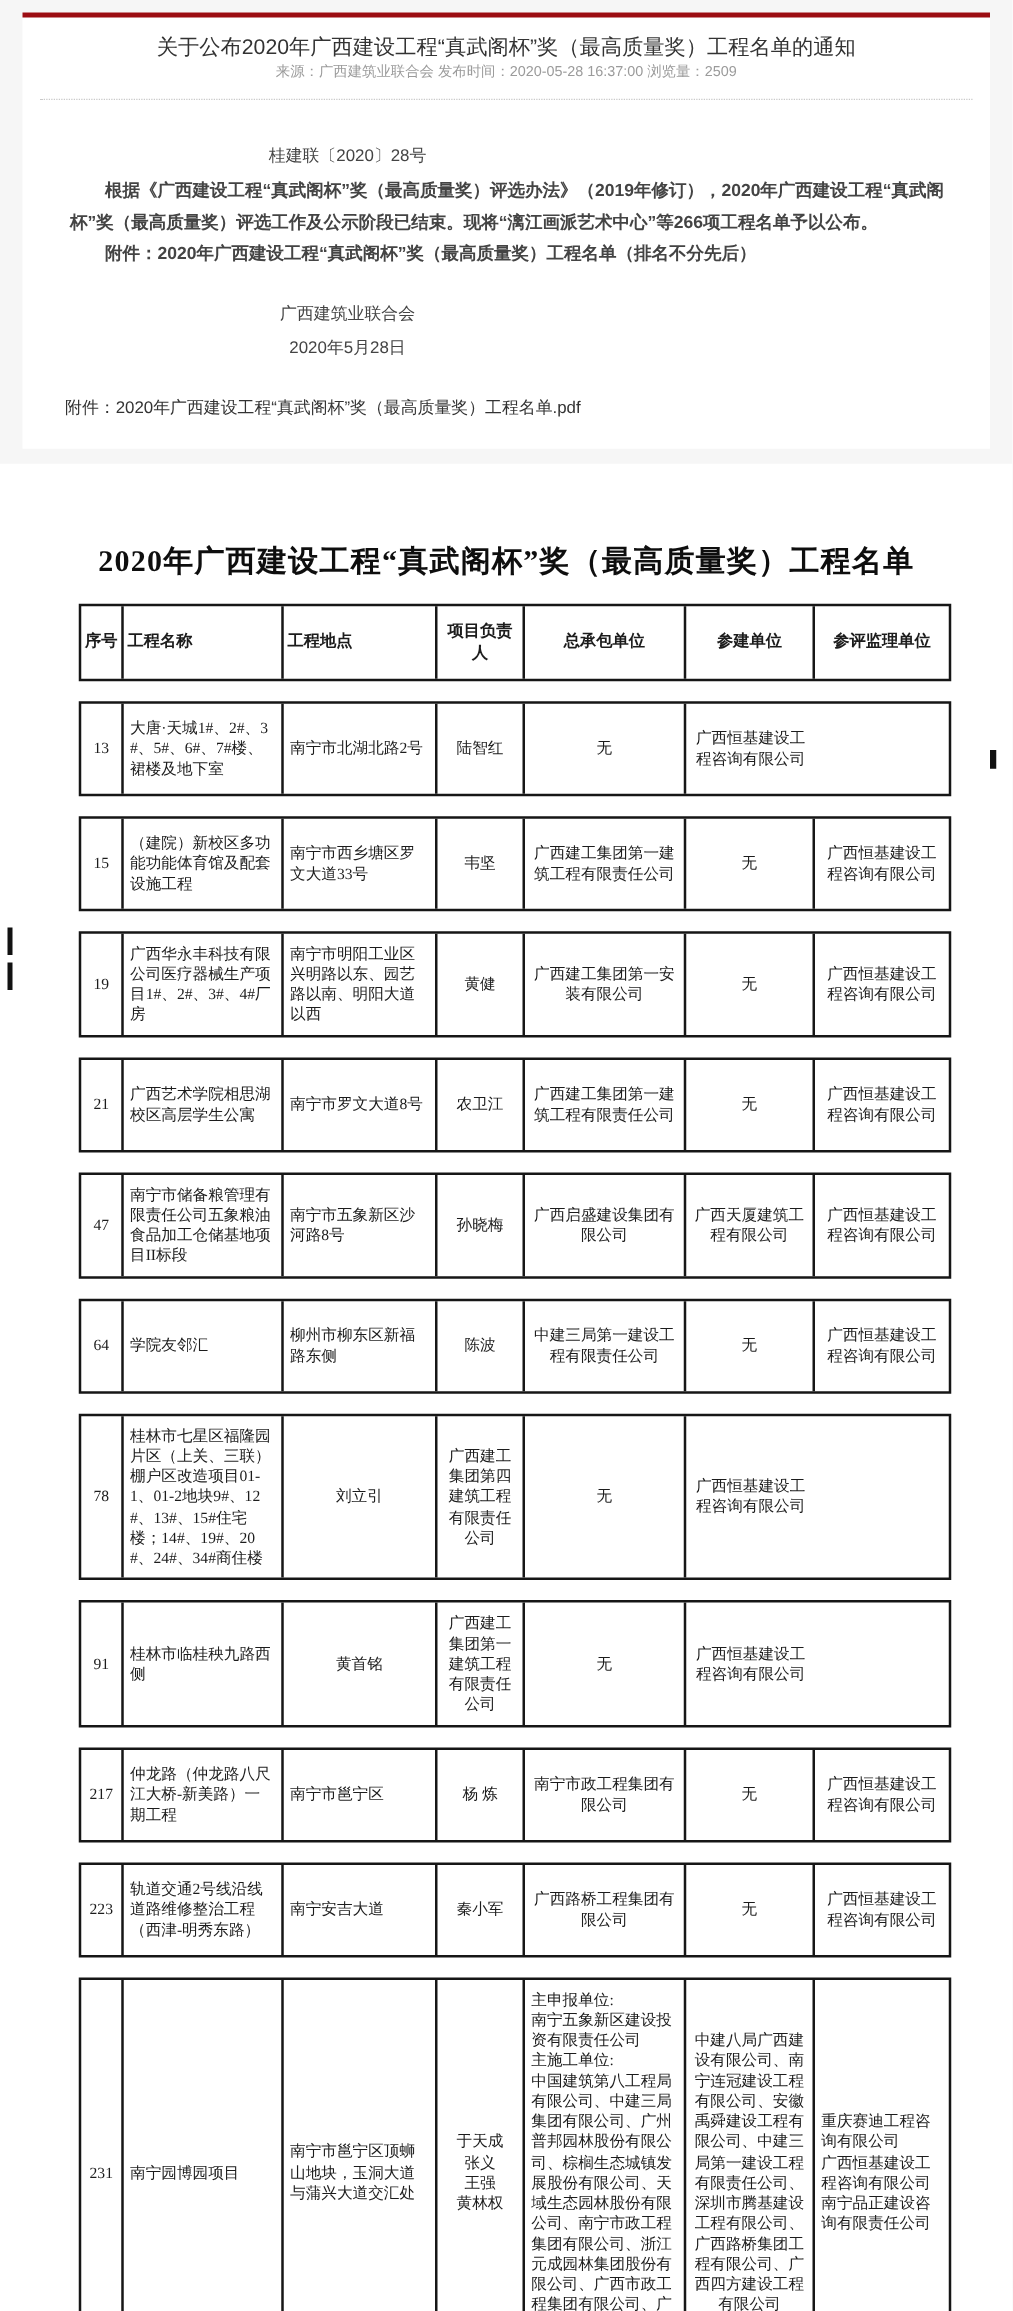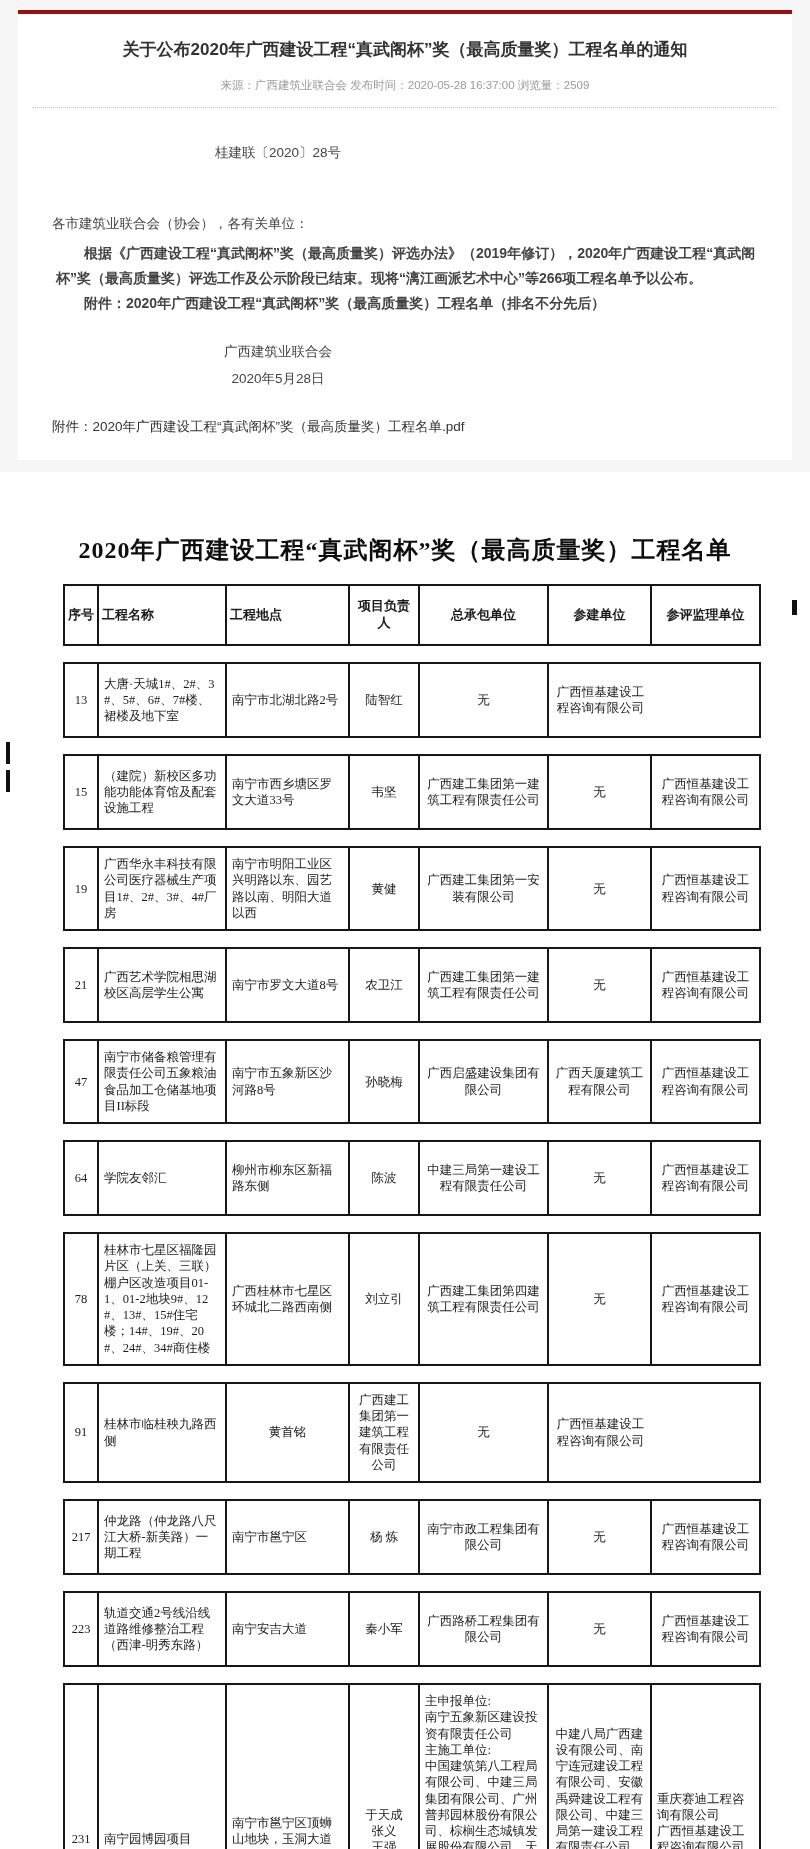--- a/index.html
+++ b/index.html
@@ -6,24 +6,24 @@
   body{
     width:810px;min-height:1849px;background:#f6f6f6;position:relative;
     font-family:"Liberation Sans","DejaVu Sans",sans-serif;color:#444;
   }
   
   .card{
     margin:10px 18px 0 18px;background:#fff;border-top:4px solid #9c0d12;
     padding-bottom:24px;
   }
   .card h1{
-    margin:0 40px;padding-top:24px;font-size:17px;line-height:1.4;
-    font-weight:bold;color:#333;text-align:center;
-  }
-  .meta{margin-top:16px;text-align:center;font-size:11.5px;color:#9b9b9b;}
+    margin:0 40px;padding-top:12px;font-size:17px;line-height:1.4;
+    font-weight:normal;color:#333;text-align:center;
+  }
+  .meta{text-align:center;font-size:11.5px;color:#9b9b9b;}
   .dotline{margin:14px 14px 0 14px;border-bottom:1px dotted #c9c9c9;height:0;}
   .docnum{margin:36px 0 0 197px;font-size:13.5px;color:#444;}
   .salutation{margin:50px 34px 0 34px;font-size:13.5px;color:#444;line-height:1.75;}
   .paragraph{margin:6px 34px 0 38px;font-size:14px;color:#444;line-height:1.78;font-weight:bold;}
   .paragraph p{margin:0;text-indent:2em;}
   .signature{margin-top:22px;width:520px;text-align:center;font-size:13.5px;color:#444;line-height:2.0;}
   .pdf-link{margin:26px 34px 0 34px;font-size:13.5px;color:#333;cursor:pointer;display:inline-block;text-align:right;}
   
   .scan{
     margin-top:12px;background:#fff;padding:62px 0 26px 0;
@@ -58,21 +58,20 @@
   .a3{left:792px;top:600px;width:5px;height:15px;}
 </style>
 </head>
 <body>
 
 <div class="card">
   <h1>关于公布2020年广西建设工程“真武阁杯”奖（最高质量奖）工程名单的通知</h1>
   <div class="meta">来源：广西建筑业联合会 发布时间：2020-05-28 16:37:00 浏览量：2509</div>
   <div class="dotline"></div>
   <div class="docnum">桂建联〔2020〕28号</div>
-  <div class="salutation">各市建筑业联合会（协会），各有关单位：</div>
   <div class="paragraph">
     <p>根据《广西建设工程“真武阁杯”奖（最高质量奖）评选办法》（2019年修订），2020年广西建设工程“真武阁杯”奖（最高质量奖）评选工作及公示阶段已结束。现将“漓江画派艺术中心”等266项工程名单予以公布。</p>
     <p>附件：2020年广西建设工程“真武阁杯”奖（最高质量奖）工程名单（排名不分先后）</p>
   </div>
   <div class="signature">
     <div>广西建筑业联合会</div>
     <div>2020年5月28日</div>
   </div>
   <div>
     <span class="pdf-link">附件：2020年广西建设工程“真武阁杯”奖（最高质量奖）工程名单.pdf</span>
@@ -141,21 +140,20 @@
           <div class="cell c1">学院友邻汇</div>
           <div class="cell c2">柳州市柳东区新福路东侧</div>
           <div class="cell c3">陈波</div>
           <div class="cell c4">中建三局第一建设工程有限责任公司</div>
           <div class="cell c5">无</div>
           <div class="cell c6">广西恒基建设工程咨询有限公司</div>
         </div>
         <div class="trow">
           <div class="cell c0">78</div>
           <div class="cell c1">桂林市七星区福隆园片区（上关、三联）棚户区改造项目01-1、01-2地块9#、12#、13#、15#住宅楼；14#、19#、20#、24#、34#商住楼</div>
-          <div class="cell c2">广西桂林市七星区环城北二路西南侧</div>
           <div class="cell c3">刘立引</div>
           <div class="cell c4">广西建工集团第四建筑工程有限责任公司</div>
           <div class="cell c5">无</div>
           <div class="cell c6">广西恒基建设工程咨询有限公司</div>
         </div>
         <div class="trow">
           <div class="cell c0">91</div>
           <div class="cell c2">桂林市临桂秧九路西侧</div>
           <div class="cell c3">黄首铭</div>
           <div class="cell c4">广西建工集团第一建筑工程有限责任公司</div>

